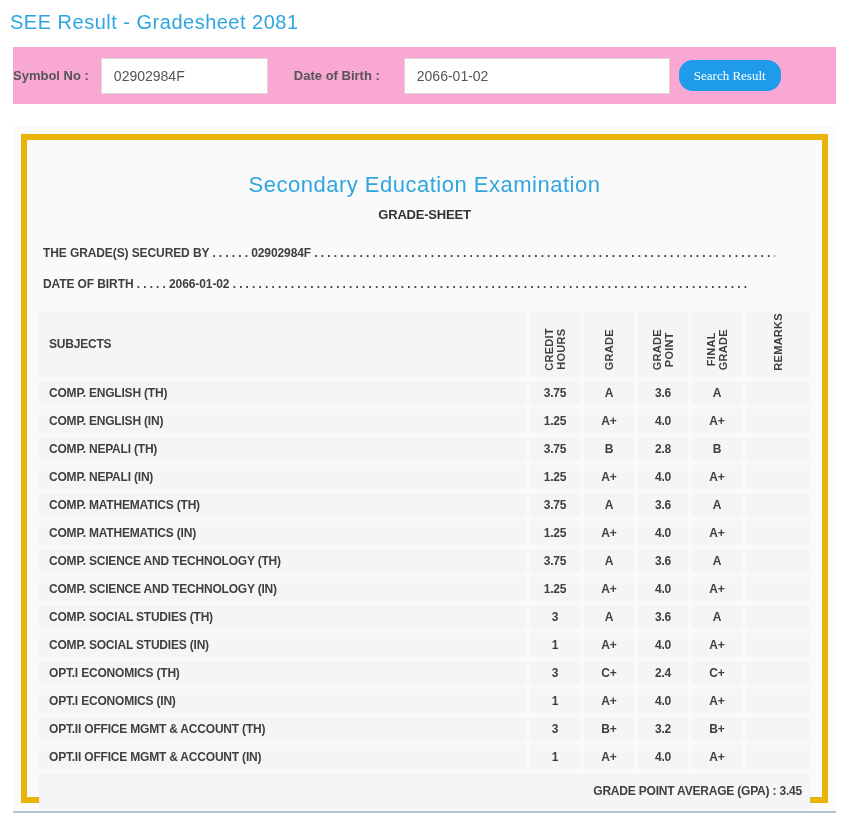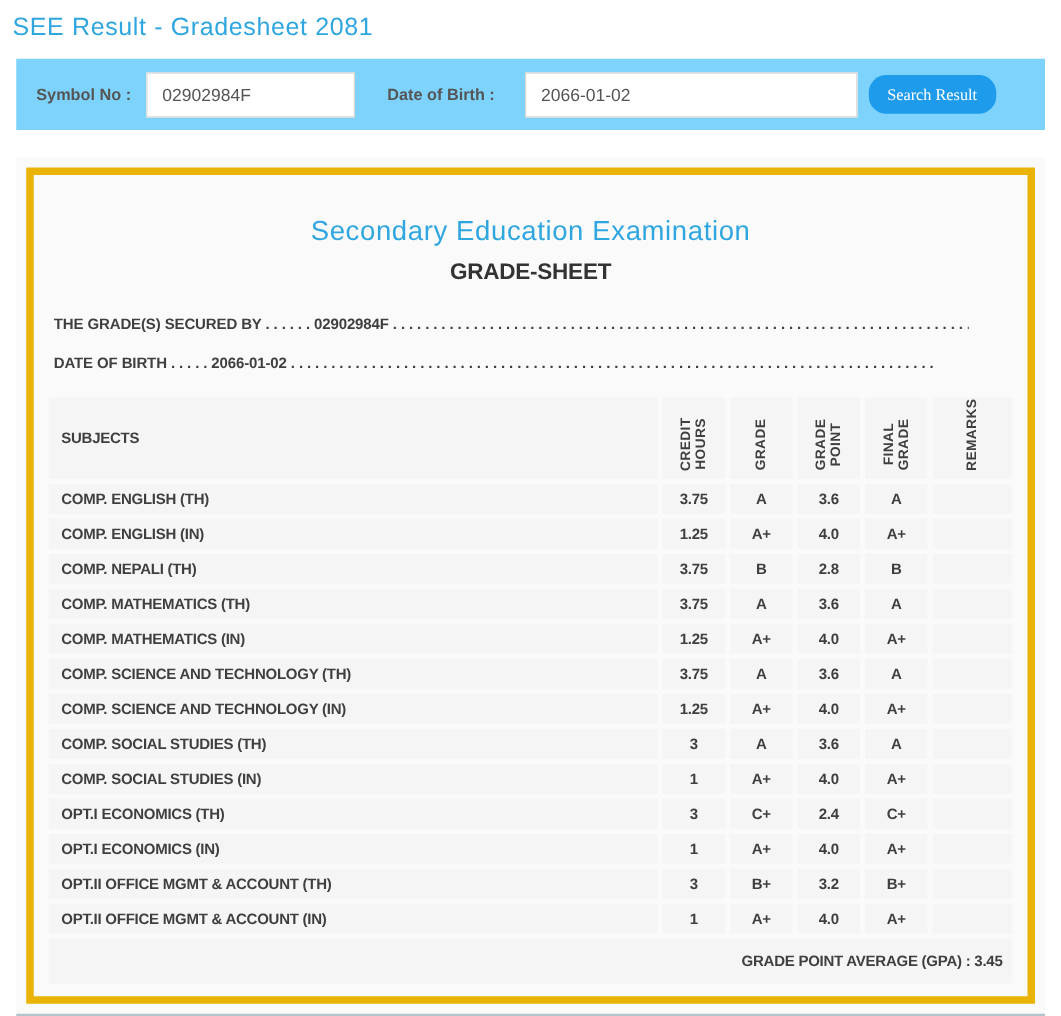--- a/index.html
+++ b/index.html
@@ -14,25 +14,25 @@
   .page-title {
     margin: 11px 0 13px 10px;
     font-size: 20px;
     font-weight: 400;
     letter-spacing: 0.5px;
     color: #2fa6e0;
   }
   
   .search-bar {
     margin: 0 13px;
-    background: #7dd3fc;
+    background: #f9a8d4;
     height: 57px;
     display: flex;
     align-items: center;
-    padding: 0 16px;
+    padding: 0 0;
   }
   .search-label {
     font-size: 13px;
     font-weight: bold;
     color: #555555;
     white-space: nowrap;
   }
   .search-input {
     height: 36px;
     border: 1px solid #ddd9d2;
@@ -76,21 +76,21 @@
     margin: 0;
     text-align: center;
     font-size: 22px;
     font-weight: 400;
     letter-spacing: 0.5px;
     color: #2fa6e0;
   }
   .sheet-subheading {
     margin: 9px 0 24px;
     text-align: center;
-    font-size: 18px;
+    font-size: 13px;
     font-weight: bold;
     letter-spacing: -0.2px;
     color: #333333;
   }
   .dotted-line {
     width: 732px;
     margin: 0 0 17px 8px;
     font-size: 12px;
     font-weight: bold;
     letter-spacing: -0.1px;
@@ -212,20 +212,28 @@
   </tr>
           <tr>
     <td class="subject-cell">COMP. NEPALI (TH)</td>
     <td class="value-cell">3.75</td>
     <td class="value-cell">B</td>
     <td class="value-cell">2.8</td>
     <td class="value-cell">B</td>
     <td class="value-cell"></td>
   </tr>
           <tr>
+    <td class="subject-cell">COMP. NEPALI (IN)</td>
+    <td class="value-cell">1.25</td>
+    <td class="value-cell">A+</td>
+    <td class="value-cell">4.0</td>
+    <td class="value-cell">A+</td>
+    <td class="value-cell"></td>
+  </tr>
+          <tr>
     <td class="subject-cell">COMP. MATHEMATICS (TH)</td>
     <td class="value-cell">3.75</td>
     <td class="value-cell">A</td>
     <td class="value-cell">3.6</td>
     <td class="value-cell">A</td>
     <td class="value-cell"></td>
   </tr>
           <tr>
     <td class="subject-cell">COMP. MATHEMATICS (IN)</td>
     <td class="value-cell">1.25</td>

